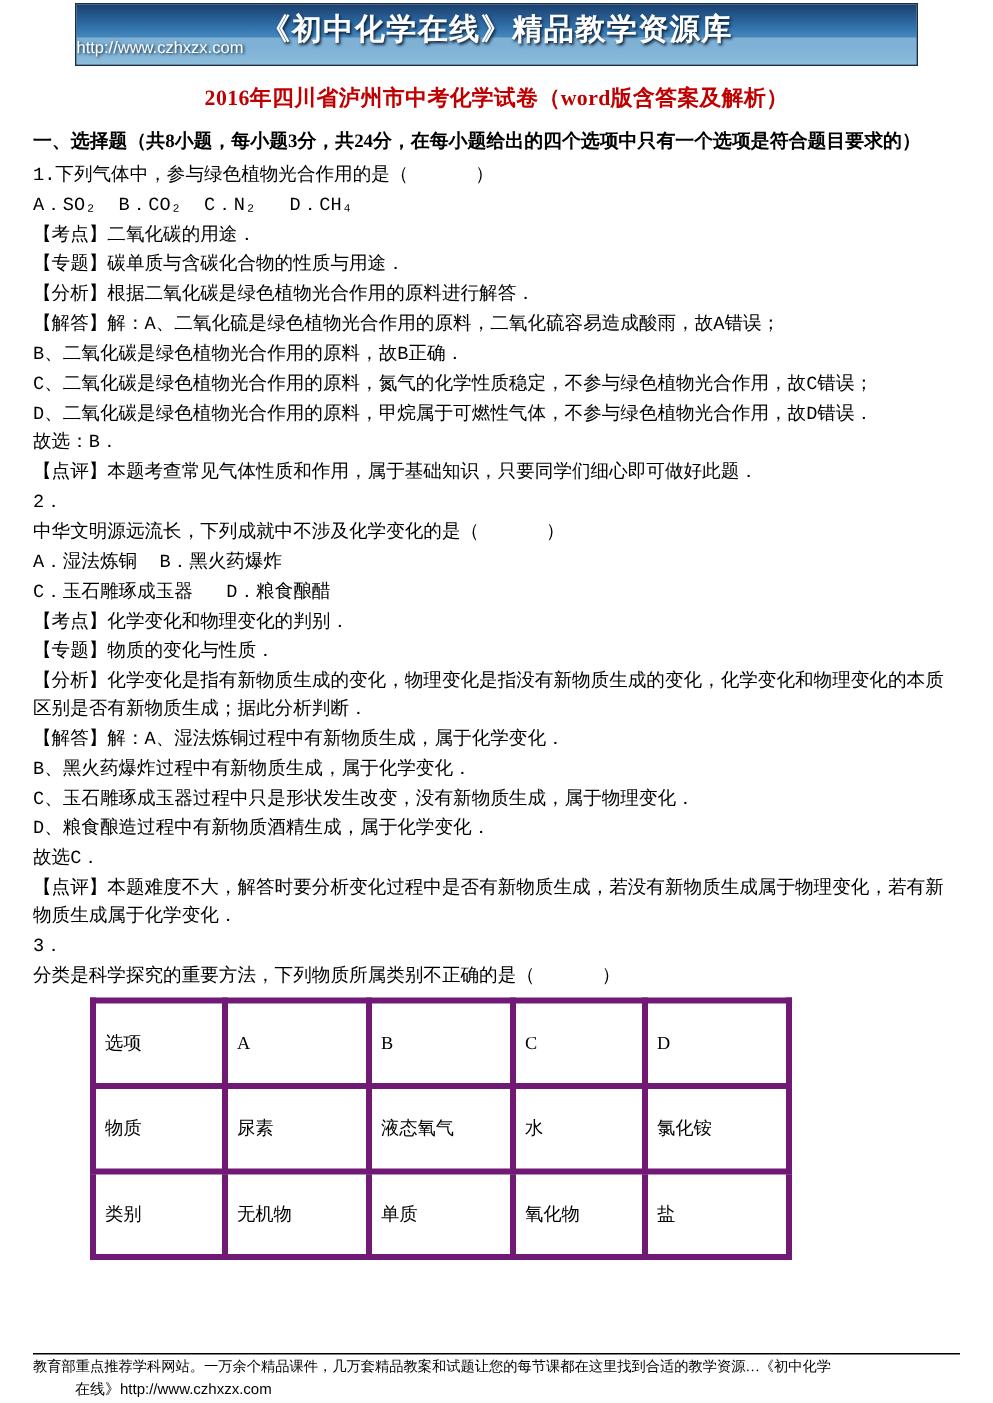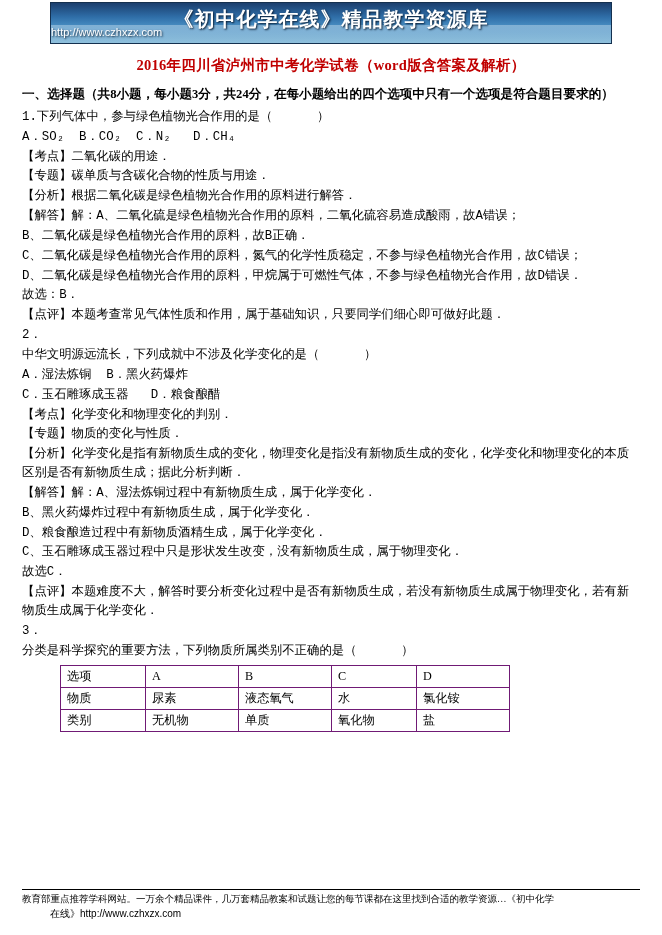--- a/index.html
+++ b/index.html
@@ -67,33 +67,33 @@
     white-space:pre-wrap;
     font-family:Liberation Mono, monospace;
   }
   
   table.qtable{
     border-collapse:collapse;
     margin:4px 0 4px 38px;
     font-size:12.2px;
   }
   table.qtable td{
-    border:1px solid #701a75;
-    padding:2px 6px;
+    border:4px solid #701a75;
+    padding:18px 6px;
     height:17px;
   }
   table.qtable td.c0{width:72px;}
   table.qtable td.c1{width:80px;}
   table.qtable td.c2{width:80px;}
   table.qtable td.c3{width:72px;}
   table.qtable td.c4{width:80px;}
   
   .footer{
     position:absolute;
-    left:22px;right:22px;bottom:16px;
+    left:22px;right:22px;bottom:3px;
     border-top:1px solid #000;
     padding-top:3px;
     font-size:9.5px;
     line-height:1.45;
     color:#000;
   }
   .footer .f2{font-family:"Liberation Sans", sans-serif;font-size:10px;margin-left:28px;}
 </style>
 </head>
 <body>
@@ -124,22 +124,22 @@
     <p class="line">【点评】本题考查常见气体性质和作用，属于基础知识，只要同学们细心即可做好此题．</p>
     <p class="line">2．</p>
     <p class="line">中华文明源远流长，下列成就中不涉及化学变化的是（      ）</p>
     <p class="line">A．湿法炼铜  B．黑火药爆炸</p>
     <p class="line">C．玉石雕琢成玉器   D．粮食酿醋</p>
     <p class="line">【考点】化学变化和物理变化的判别．</p>
     <p class="line">【专题】物质的变化与性质．</p>
     <p class="line">【分析】化学变化是指有新物质生成的变化，物理变化是指没有新物质生成的变化，化学变化和物理变化的本质区别是否有新物质生成；据此分析判断．</p>
     <p class="line">【解答】解：A、湿法炼铜过程中有新物质生成，属于化学变化．</p>
     <p class="line">B、黑火药爆炸过程中有新物质生成，属于化学变化．</p>
+    <p class="line">C、玉石雕琢成玉器过程中只是形状发生改变，没有新物质生成，属于物理变化．</p>
     <p class="line">D、粮食酿造过程中有新物质酒精生成，属于化学变化．</p>
-    <p class="line">C、玉石雕琢成玉器过程中只是形状发生改变，没有新物质生成，属于物理变化．</p>
     <p class="line">故选C．</p>
     <p class="line">【点评】本题难度不大，解答时要分析变化过程中是否有新物质生成，若没有新物质生成属于物理变化，若有新物质生成属于化学变化．</p>
     <p class="line">3．</p>
     <p class="line">分类是科学探究的重要方法，下列物质所属类别不正确的是（      ）</p>
   </div>
 
   <table class="qtable">
     <tbody>
       <tr>
         <td class="c0">选项</td>

